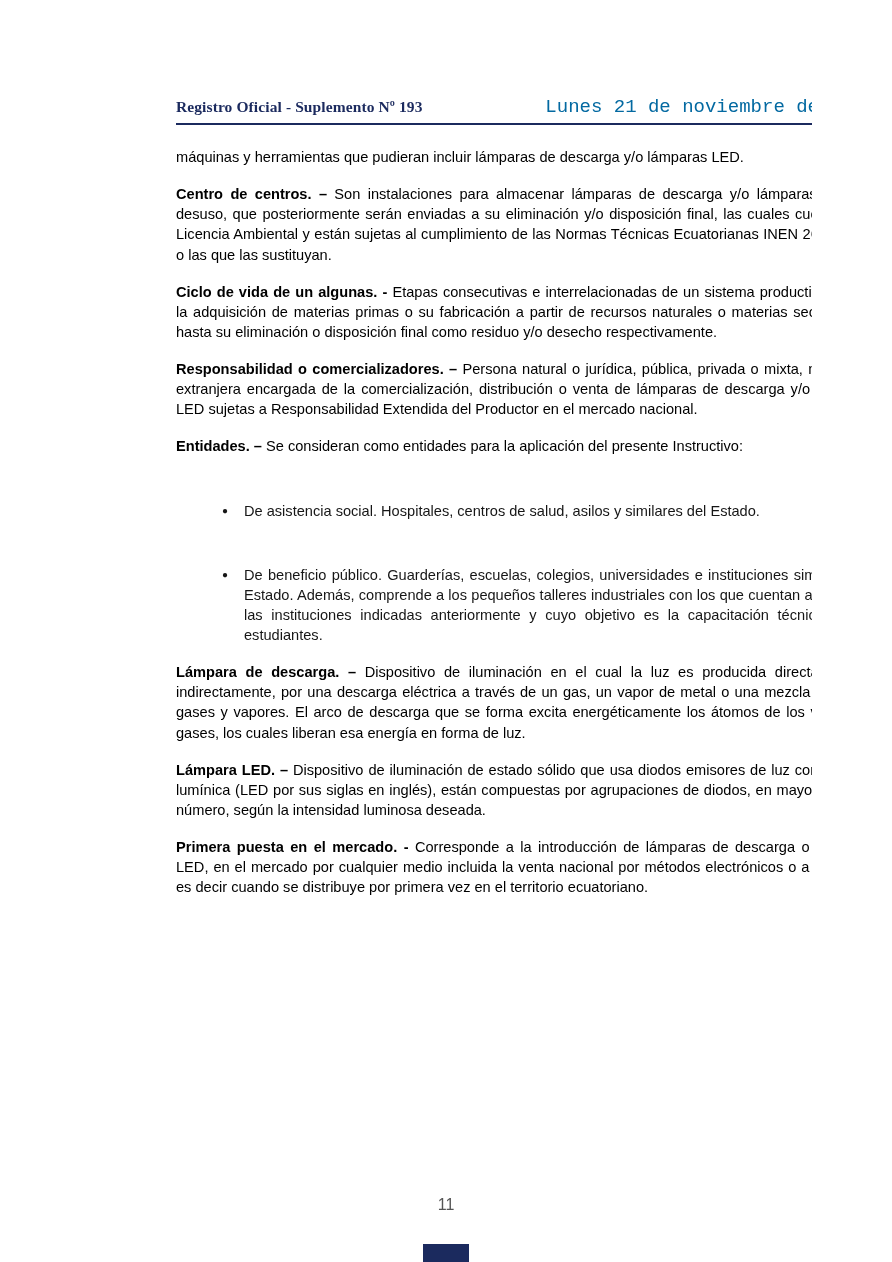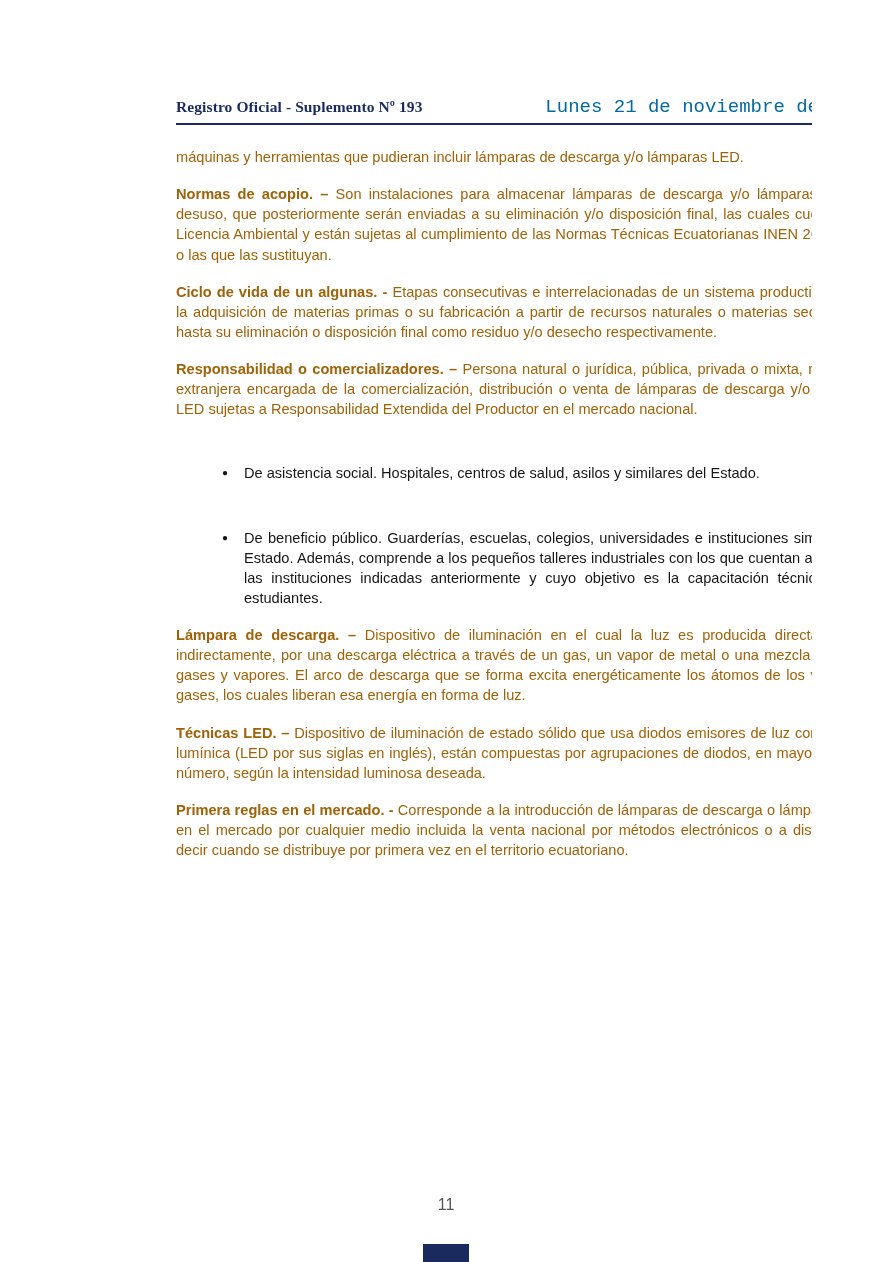--- a/index.html
+++ b/index.html
@@ -51,21 +51,21 @@
   
   .body-text {
     margin-top: 22px;
   }
   p.para {
     margin: 0 0 17px 0;
     font-size: 14.6px;
     line-height: 1.38;
     text-align: justify;
     text-justify: inter-word;
-    color: #a16207;
+    color: #000000;
   }
   p.para.tight {
     margin-bottom: 6px;
   }
   .b {
     font-weight: bold;
   }
   
   ul.bullets {
     margin: 0 0 17px 0;
@@ -121,37 +121,38 @@
     <div class="doc-header">
       <div class="header-left">Registro Oficial - Suplemento Nº 193</div>
       <div class="header-right">Lunes 21 de noviembre de 2022</div>
     </div>
 
     <div class="body-text">
 
       <p class="para"><span>máquinas y herramientas que pudieran incluir lámparas de descarga y/o lámparas LED.</span></p>
 
 
-      <p class="para"><span class="b">Normas de acopio. –</span><span> Son instalaciones para almacenar lámparas de descarga y/o lámparas LED en desuso, que posteriormente serán enviadas a su eliminación y/o disposición final, las cuales cuentan con Licencia Ambiental y están sujetas al cumplimiento de las Normas Técnicas Ecuatorianas INEN 2632, 2266 o las que las sustituyan.</span></p>
+      <p class="para"><span class="b">Centro de centros. –</span><span> Son instalaciones para almacenar lámparas de descarga y/o lámparas LED en desuso, que posteriormente serán enviadas a su eliminación y/o disposición final, las cuales cuentan con Licencia Ambiental y están sujetas al cumplimiento de las Normas Técnicas Ecuatorianas INEN 2632, 2266 o las que las sustituyan.</span></p>
 
       <p class="para"><span class="b">Ciclo de vida de un algunas. -</span><span> Etapas consecutivas e interrelacionadas de un sistema productivo, desde la adquisición de materias primas o su fabricación a partir de recursos naturales o materias secundarias, hasta su eliminación o disposición final como residuo y/o desecho respectivamente.</span></p>
 
       <p class="para"><span class="b">Responsabilidad o comercializadores. –</span><span> Persona natural o jurídica, pública, privada o mixta, nacional o extranjera encargada de la comercialización, distribución o venta de lámparas de descarga y/o lámparas LED sujetas a Responsabilidad Extendida del Productor en el mercado nacional.</span></p>
 
+      <p class="para tight"><span class="b">Entidades. –</span><span> Se consideran como entidades para la aplicación del presente Instructivo:</span></p>
 
       <ul class="bullets">
         <li>De asistencia social. Hospitales, centros de salud, asilos y similares del Estado.</li>
         <li>De beneficio público. Guarderías, escuelas, colegios, universidades e instituciones similares del Estado. Además, comprende a los pequeños talleres industriales con los que cuentan algunas de las instituciones indicadas anteriormente y cuyo objetivo es la capacitación técnica de los estudiantes.</li>
       </ul>
 
       <p class="para"><span class="b">Lámpara de descarga. –</span><span> Dispositivo de iluminación en el cual la luz es producida directamente o indirectamente, por una descarga eléctrica a través de un gas, un vapor de metal o una mezcla de varios gases y vapores. El arco de descarga que se forma excita energéticamente los átomos de los vapores o gases, los cuales liberan esa energía en forma de luz.</span></p>
 
-      <p class="para"><span class="b">Técnicas LED. –</span><span> Dispositivo de iluminación de estado sólido que usa diodos emisores de luz como fuente lumínica (LED por sus siglas en inglés), están compuestas por agrupaciones de diodos, en mayor o menor número, según la intensidad luminosa deseada.</span></p>
+      <p class="para"><span class="b">Lámpara LED. –</span><span> Dispositivo de iluminación de estado sólido que usa diodos emisores de luz como fuente lumínica (LED por sus siglas en inglés), están compuestas por agrupaciones de diodos, en mayor o menor número, según la intensidad luminosa deseada.</span></p>
 
-      <p class="para"><span class="b">Primera reglas en el mercado. -</span><span> Corresponde a la introducción de lámparas de descarga o lámparas LED, en el mercado por cualquier medio incluida la venta nacional por métodos electrónicos o a distancia, es decir cuando se distribuye por primera vez en el territorio ecuatoriano.</span></p>
+      <p class="para"><span class="b">Primera puesta en el mercado. -</span><span> Corresponde a la introducción de lámparas de descarga o lámparas LED, en el mercado por cualquier medio incluida la venta nacional por métodos electrónicos o a distancia, es decir cuando se distribuye por primera vez en el territorio ecuatoriano.</span></p>
 
 
     </div>
   </div>
 
   <div class="page-number">11</div>
   <div class="footer-mark"></div>
 
 </div>
 

